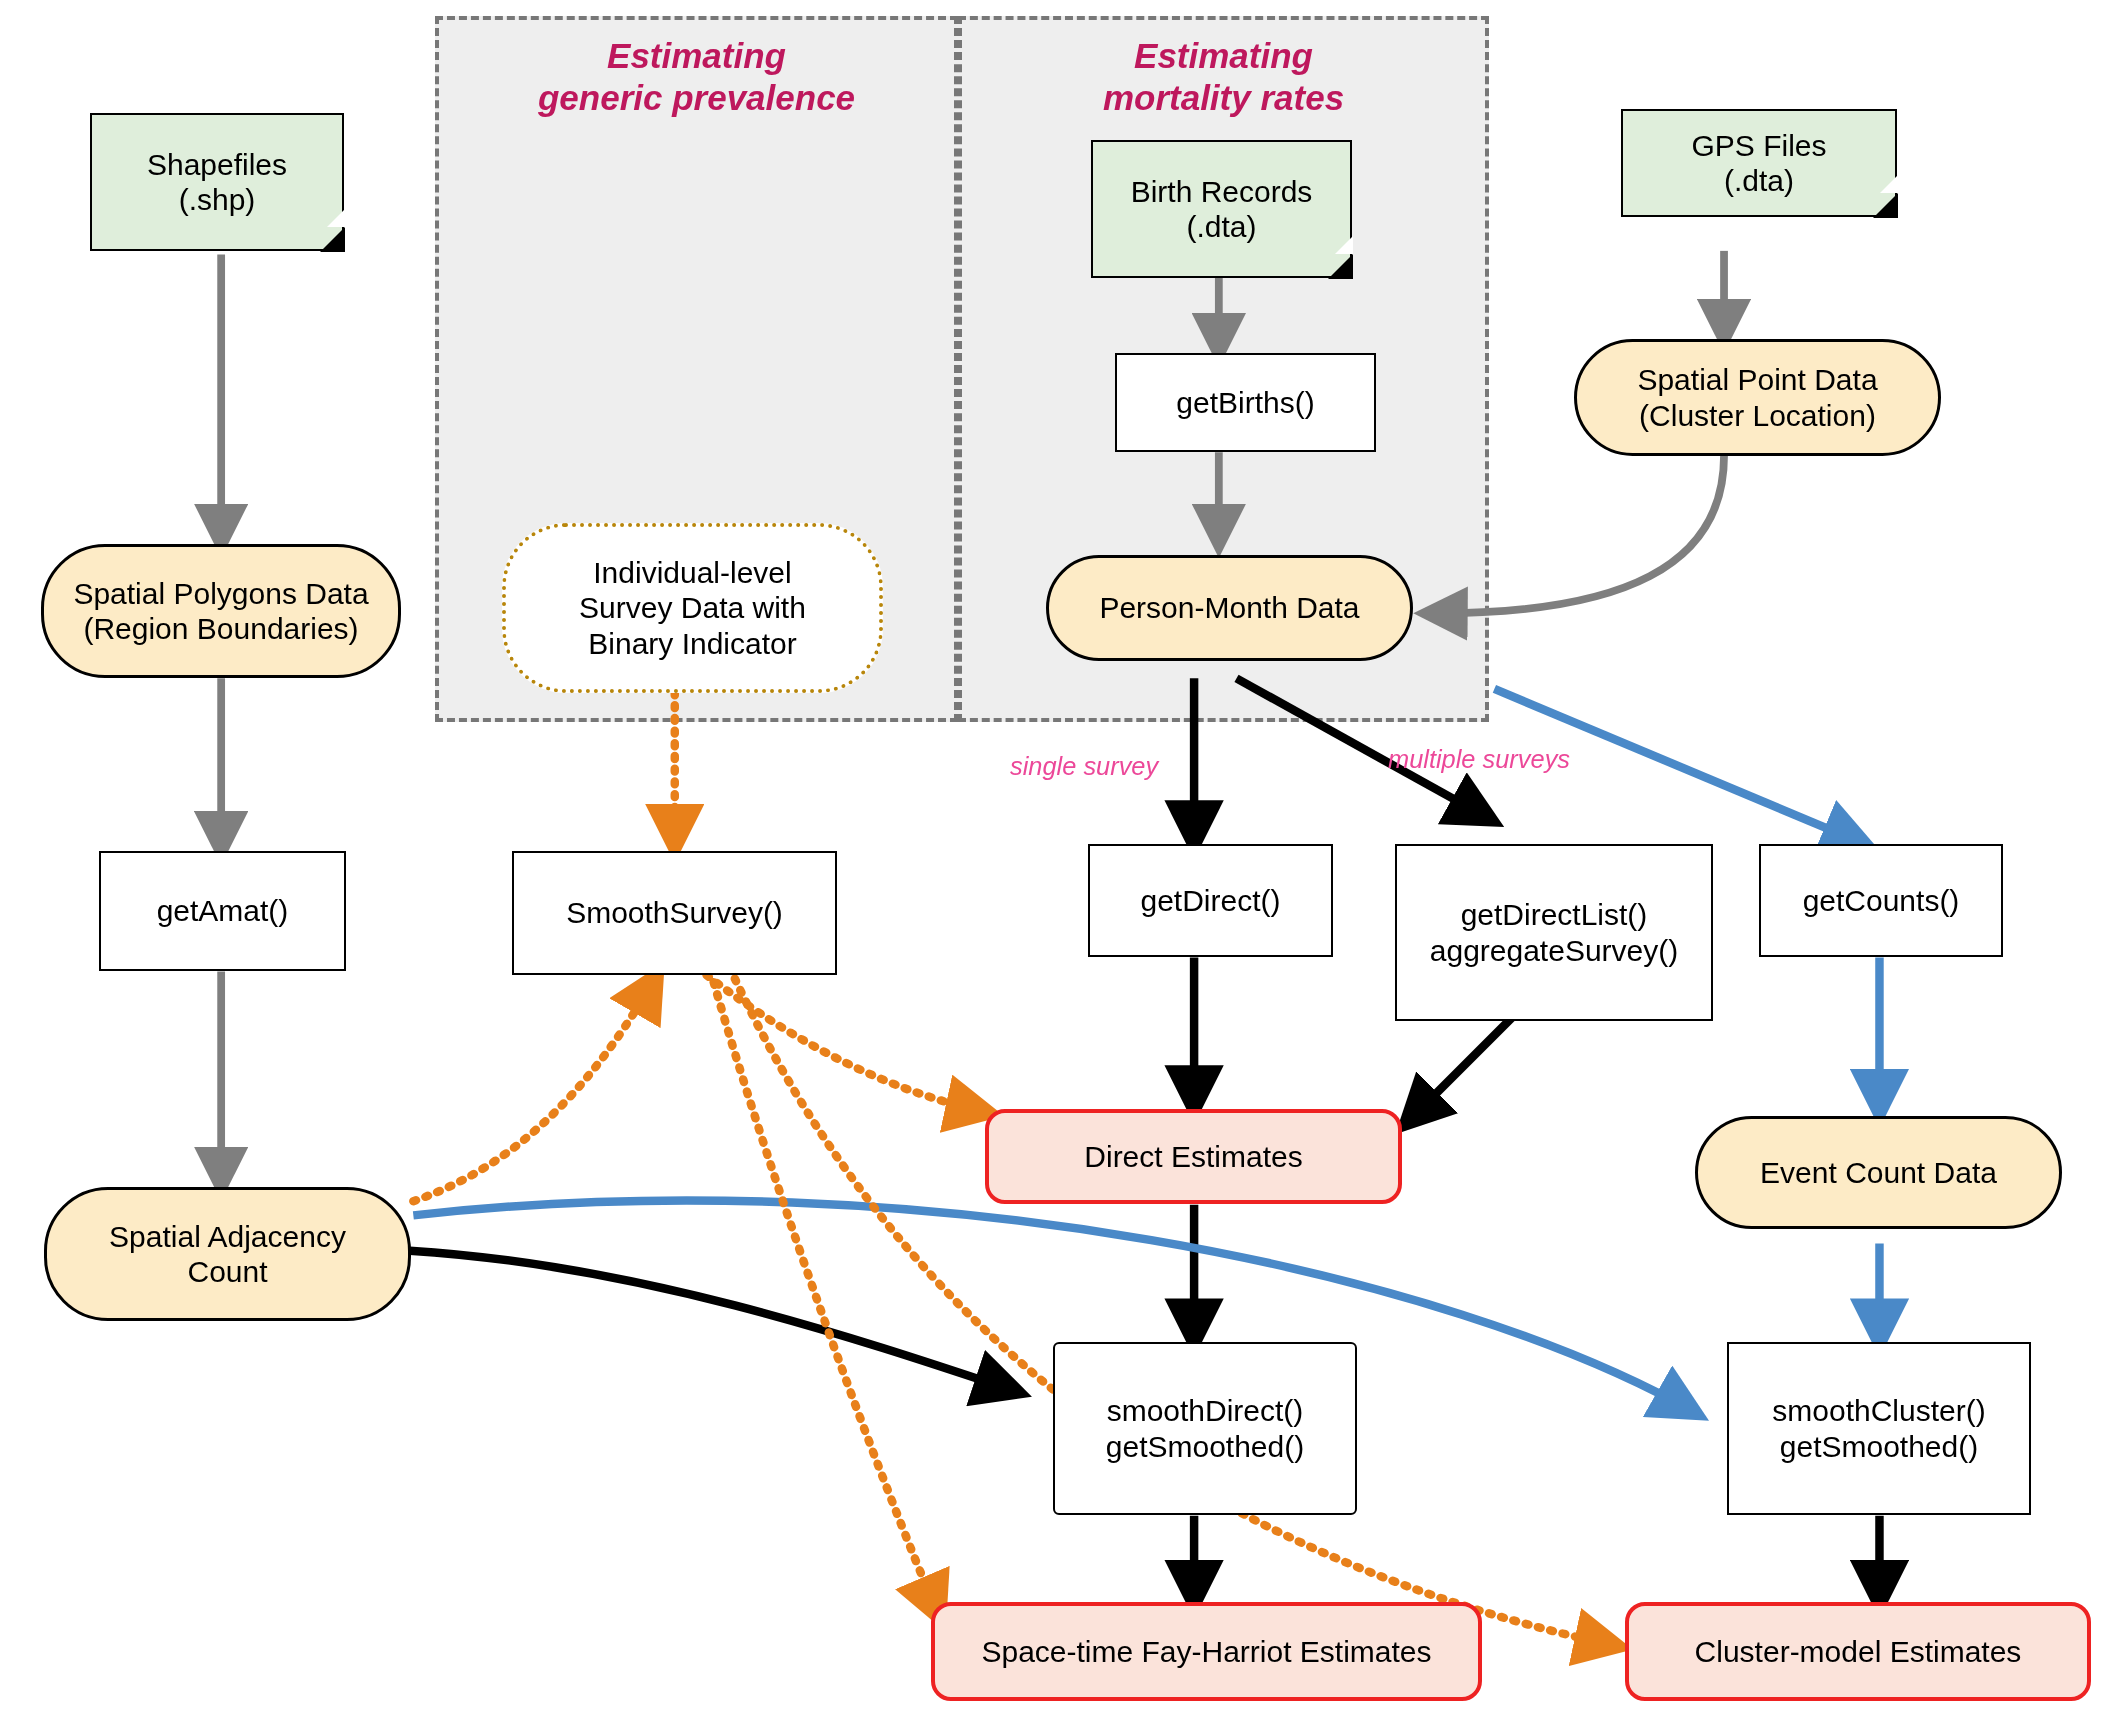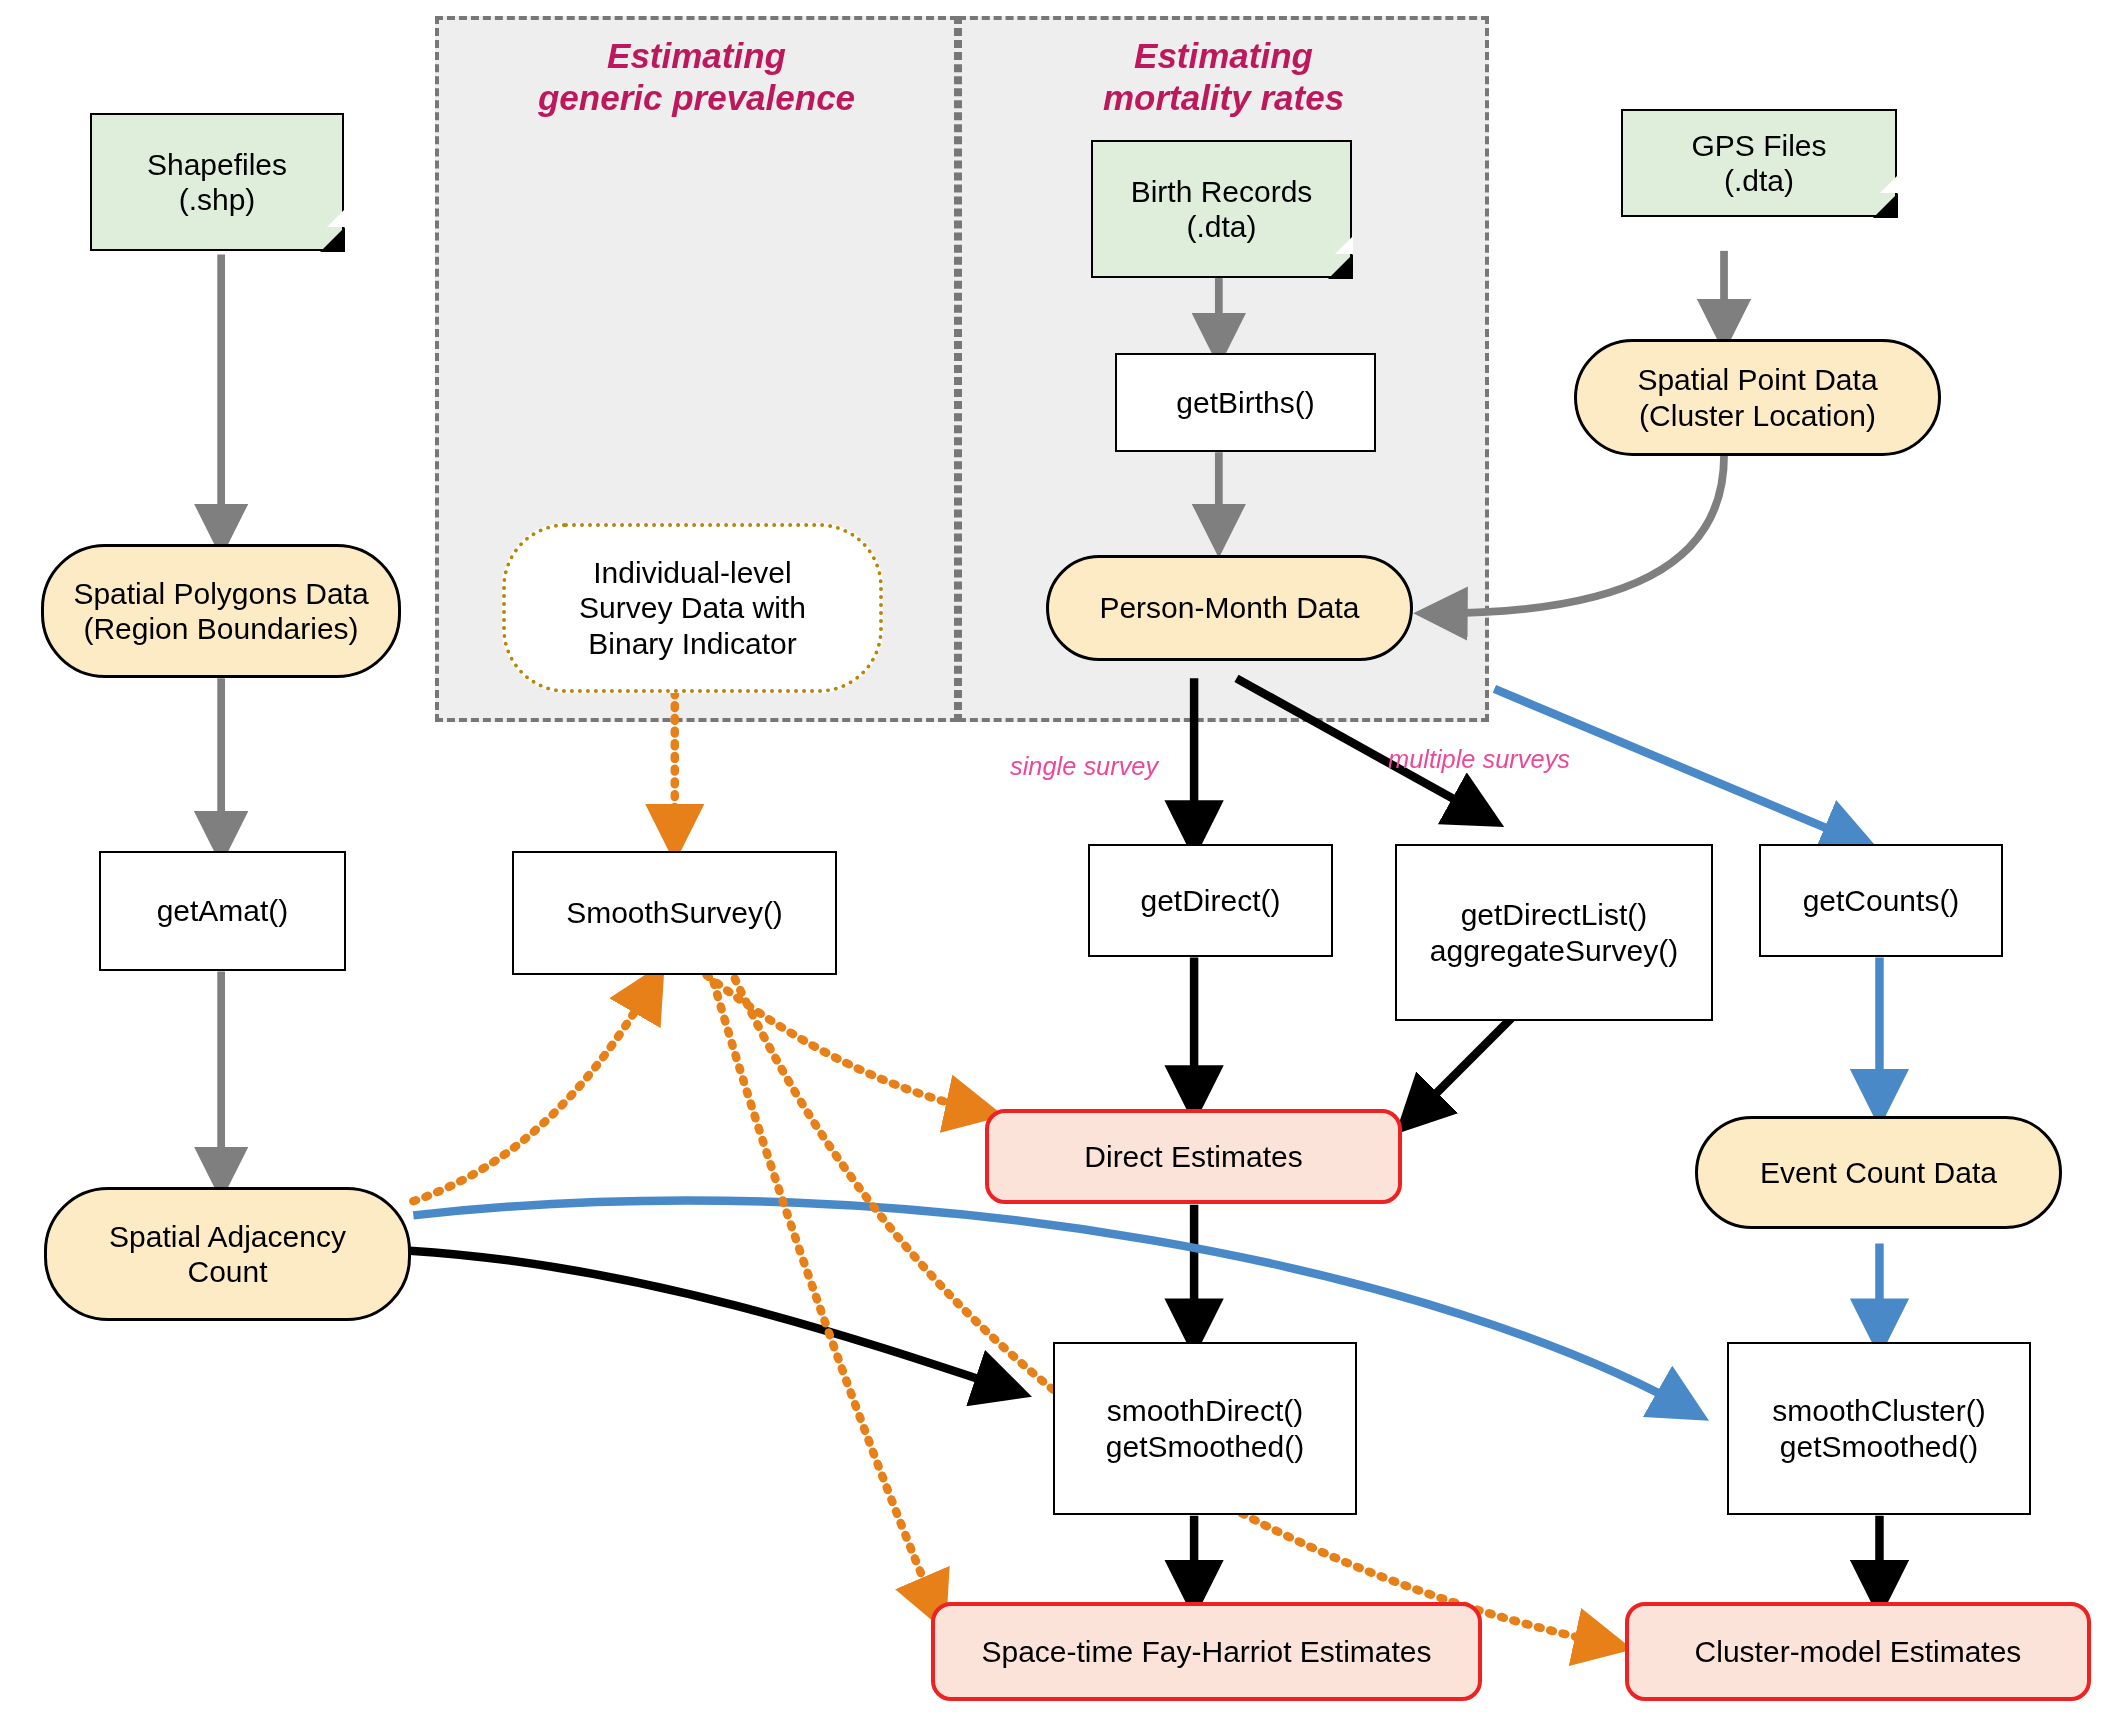--- a/index.html
+++ b/index.html
@@ -258,21 +258,21 @@
 
   <div class="node func-node" style="left:1395px; top:844px; width:318px; height:177px; flex-direction:column;">
     <span>getDirectList()</span>
     <span>aggregateSurvey()</span>
   </div>
 
   <div class="node func-node" style="left:1759px; top:844px; width:244px; height:113px;">
     <span>getCounts()</span>
   </div>
 
-  <div class="node func-node" style="left:1053px; top:1342px; width:304px; height:173px; flex-direction:column;">
+  <div class="node func-node" style="left:1053px; top:1342px; width:304px; height:173px; flex-direction:column;border-radius:6px;">
     <span>smoothDirect()</span>
     <span>getSmoothed()</span>
   </div>
 
   <div class="node func-node" style="left:1727px; top:1342px; width:304px; height:173px; flex-direction:column;">
     <span>smoothCluster()</span>
     <span>getSmoothed()</span>
   </div>
 
   <div class="node result-node" style="left:985px; top:1109px; width:417px; height:95px;">

